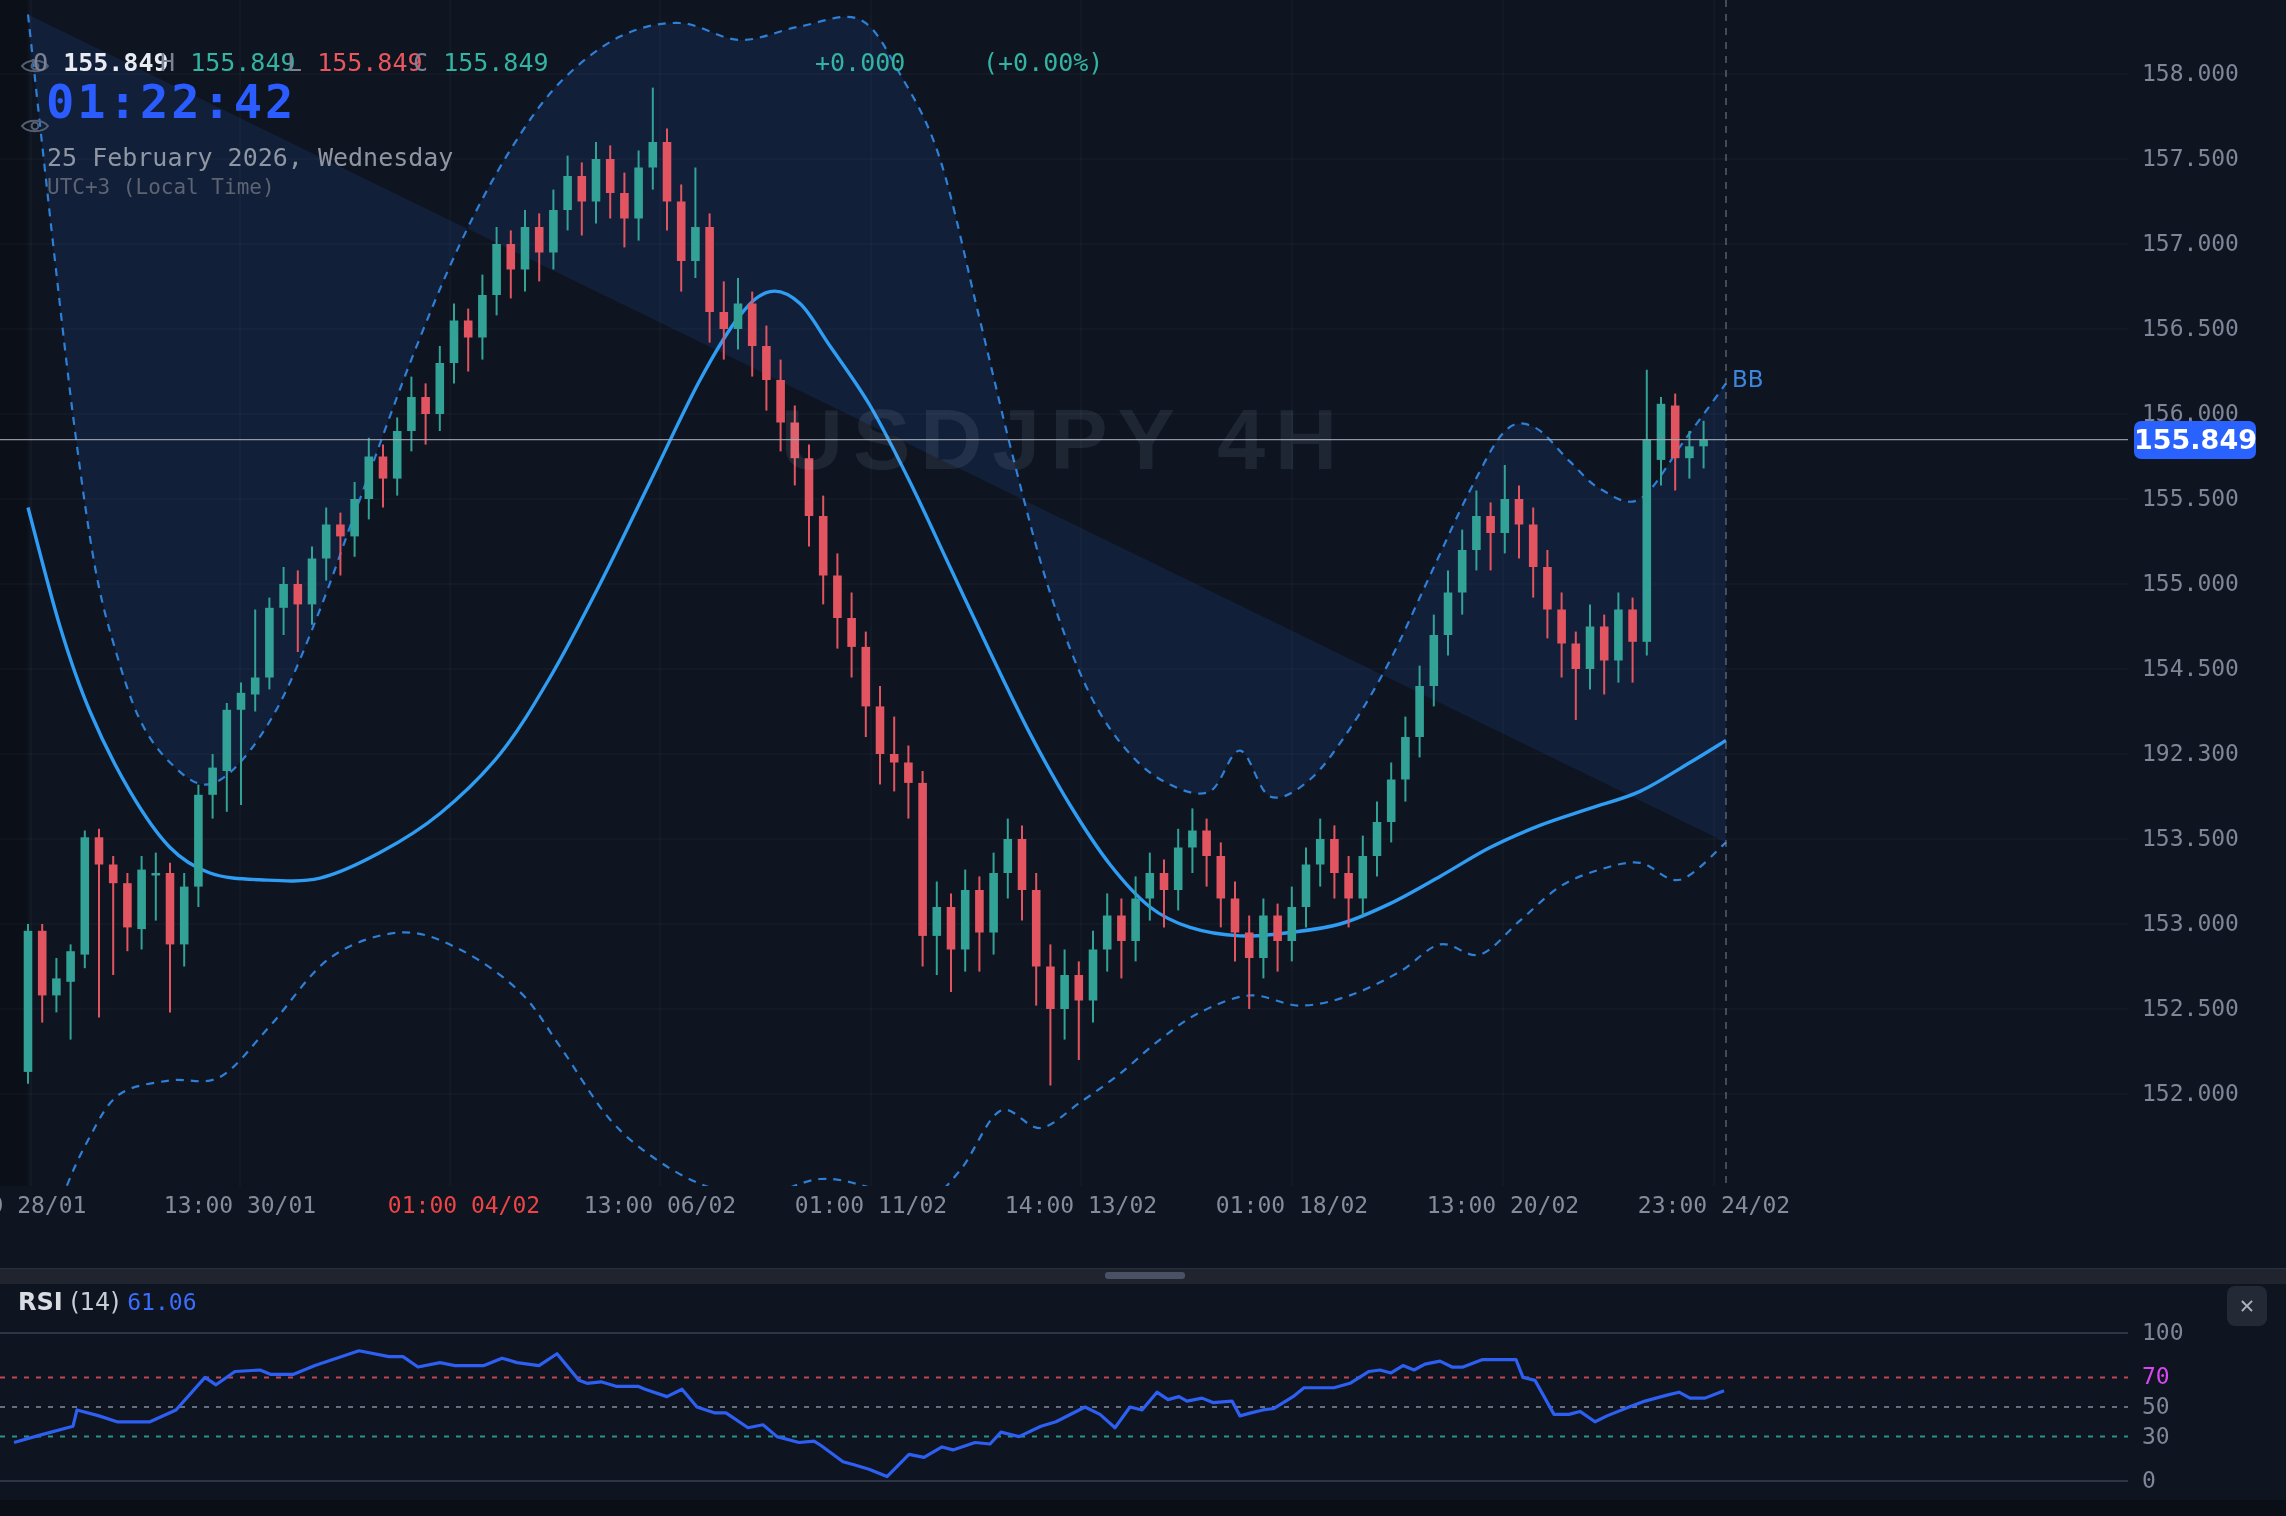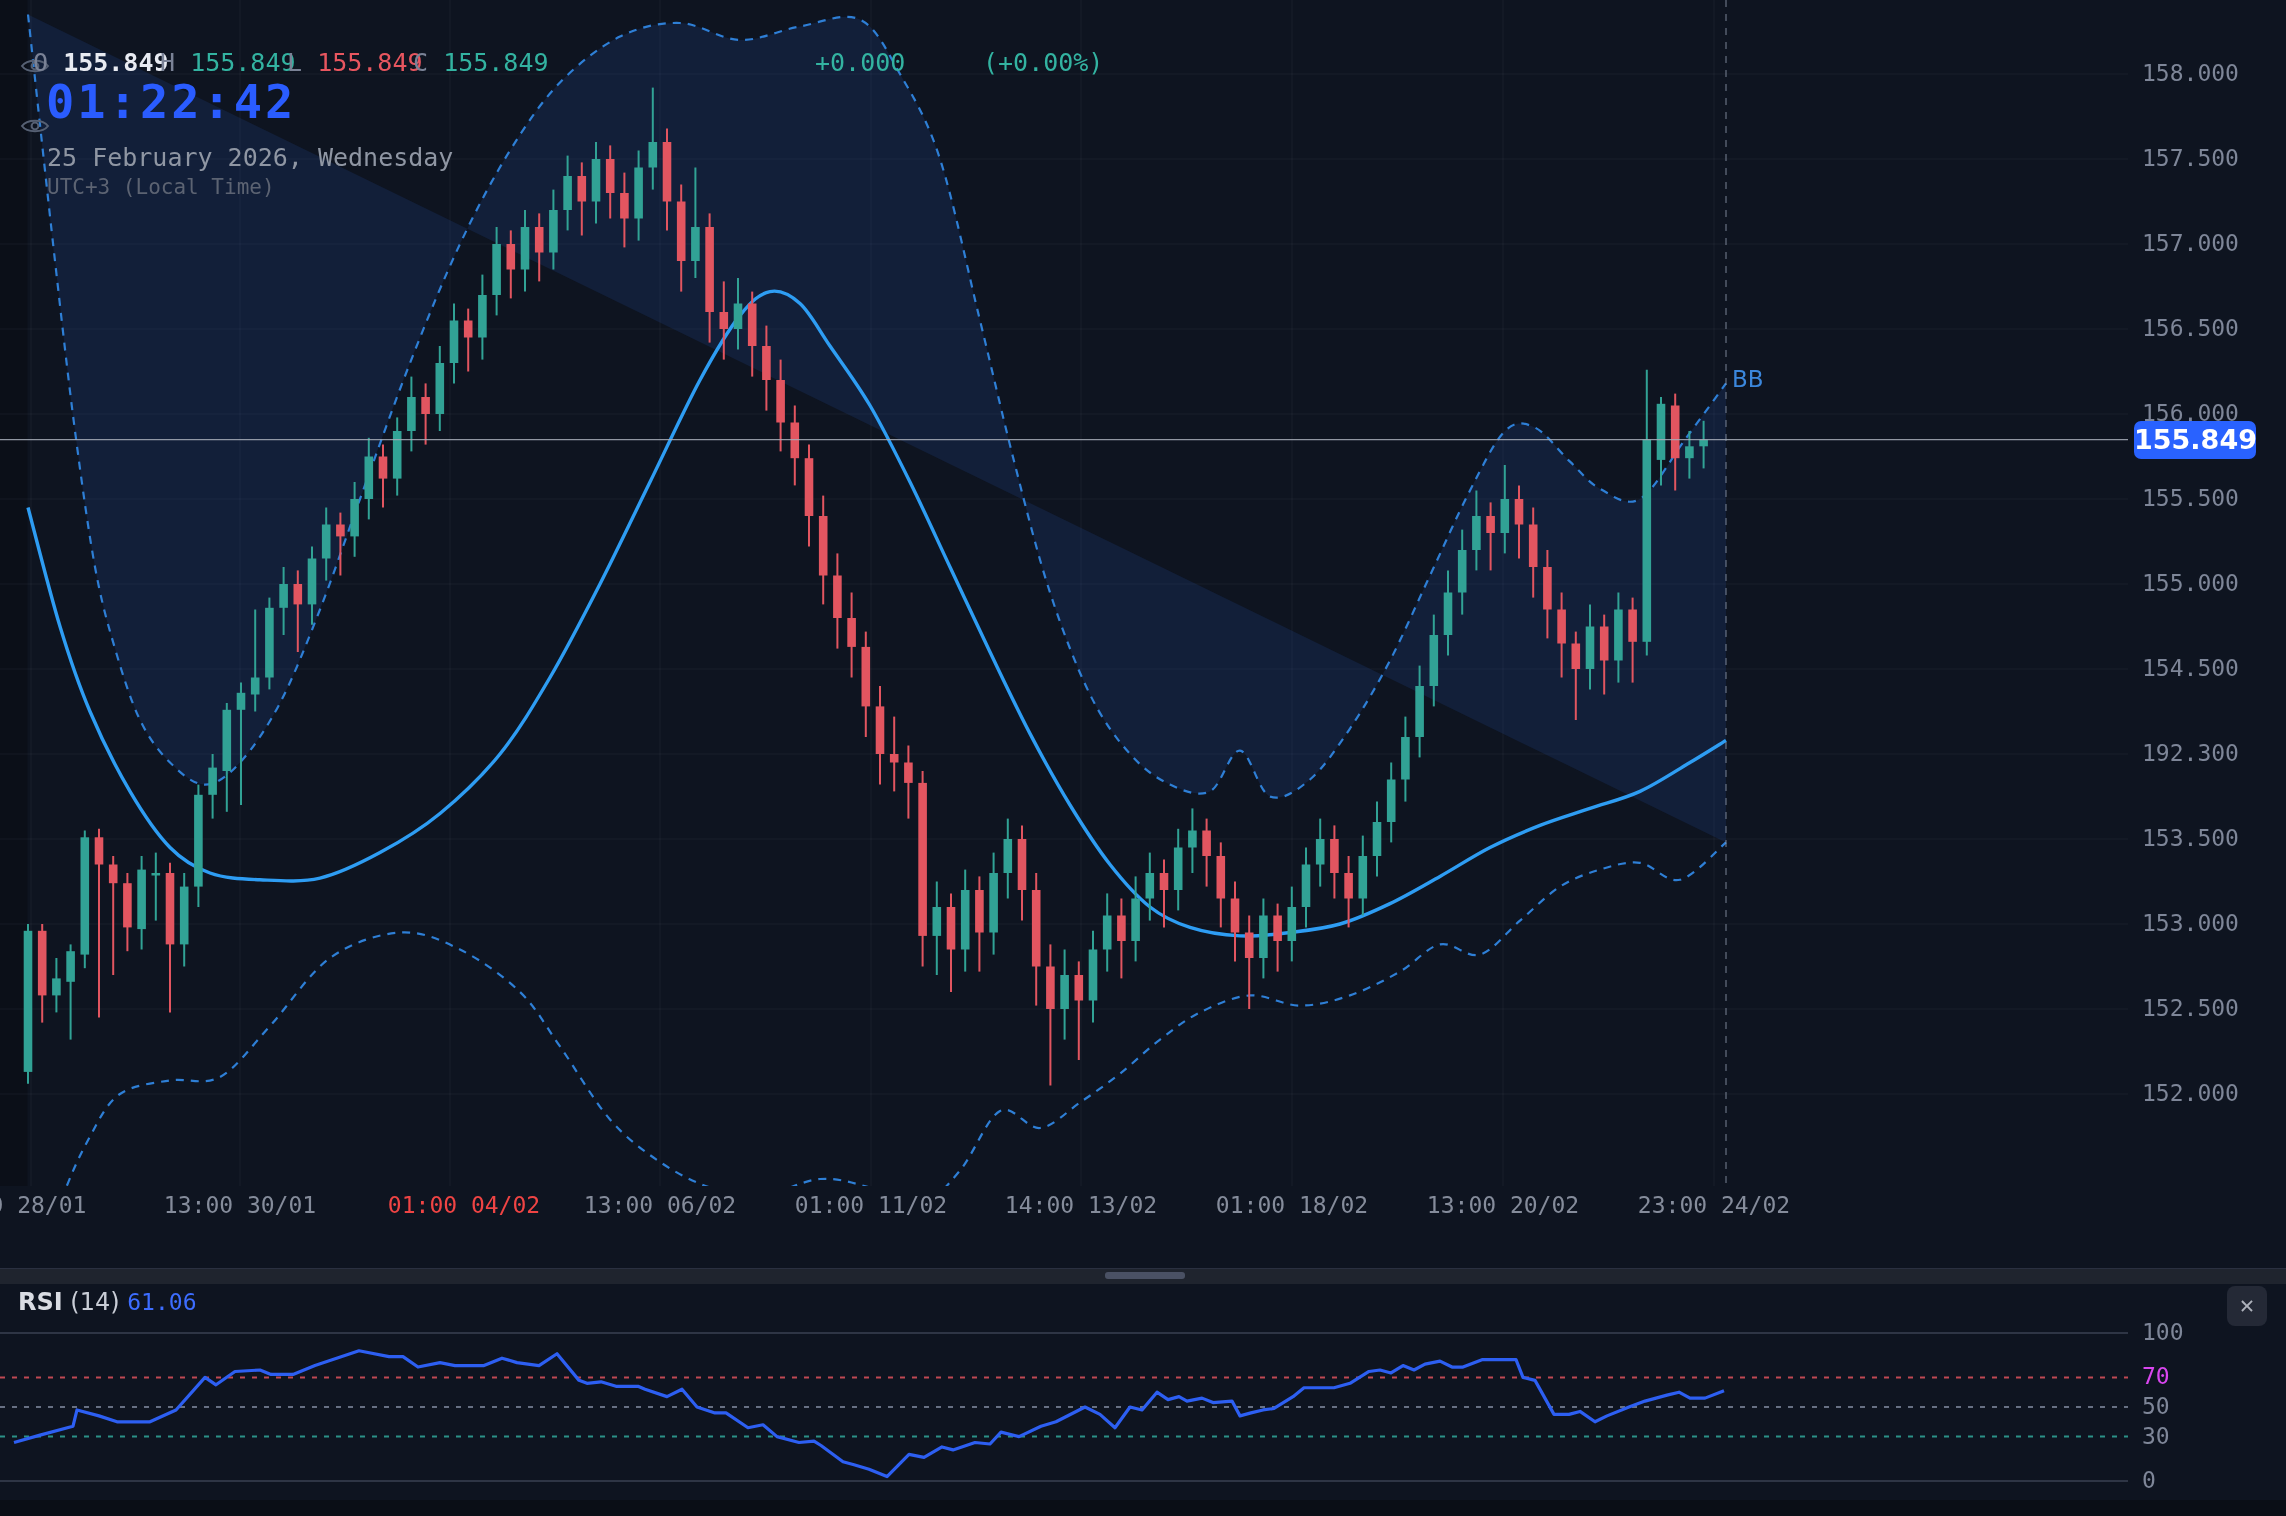--- a/index.html
+++ b/index.html
@@ -304,20 +304,21 @@
         <rect x="1670.8999999999999" y="405.49999999999807" width="8.6" height="52.70000000000039" fill="#e25560"></rect>
         <line x1="1689.3999999999999" y1="430.99999999999903" x2="1689.3999999999999" y2="478.5999999999992" stroke="#31a295" stroke-width="2"></line>
         <rect x="1685.1" y="446.2999999999996" width="8.6" height="11.89999999999884" fill="#31a295"></rect>
         <line x1="1703.6" y1="420.79999999999865" x2="1703.6" y2="468.39999999999884" stroke="#31a295" stroke-width="2"></line>
         <rect x="1699.3" y="439.6700000000018" width="8.6" height="6.629999999997835" fill="#31a295"></rect>
       </g>
       <line x1="0" y1="439.6700000000018" x2="2128" y2="439.6700000000018" stroke="rgba(168,174,186,0.85)" stroke-width="1.2"></line>
       <line x1="1726" y1="0" x2="1726" y2="1186" stroke="rgba(158,168,188,0.5)" stroke-width="1.5" stroke-dasharray="7 7"></line>
     </svg>
 
+  <div class="wm" id="wm1" style="color: rgba(188, 202, 228, 0.1);">USDJPY 4H</div>
 
   <svg id="eye1" width="30" height="20" style="left:20px;top:56px" viewBox="0 0 30 20">
     <path d="M2 10 C7 3 23 3 28 10 C23 17 7 17 2 10 Z" fill="none" stroke="#566073" stroke-width="2"></path>
     <circle cx="15" cy="10" r="3.4" fill="none" stroke="#566073" stroke-width="2"></circle>
   </svg>
   <svg id="eye2" width="30" height="20" style="left:20px;top:116px" viewBox="0 0 30 20">
     <path d="M2 10 C7 3 23 3 28 10 C23 17 7 17 2 10 Z" fill="none" stroke="#566073" stroke-width="2"></path>
     <circle cx="15" cy="10" r="3.4" fill="none" stroke="#566073" stroke-width="2"></circle>
   </svg>
 

